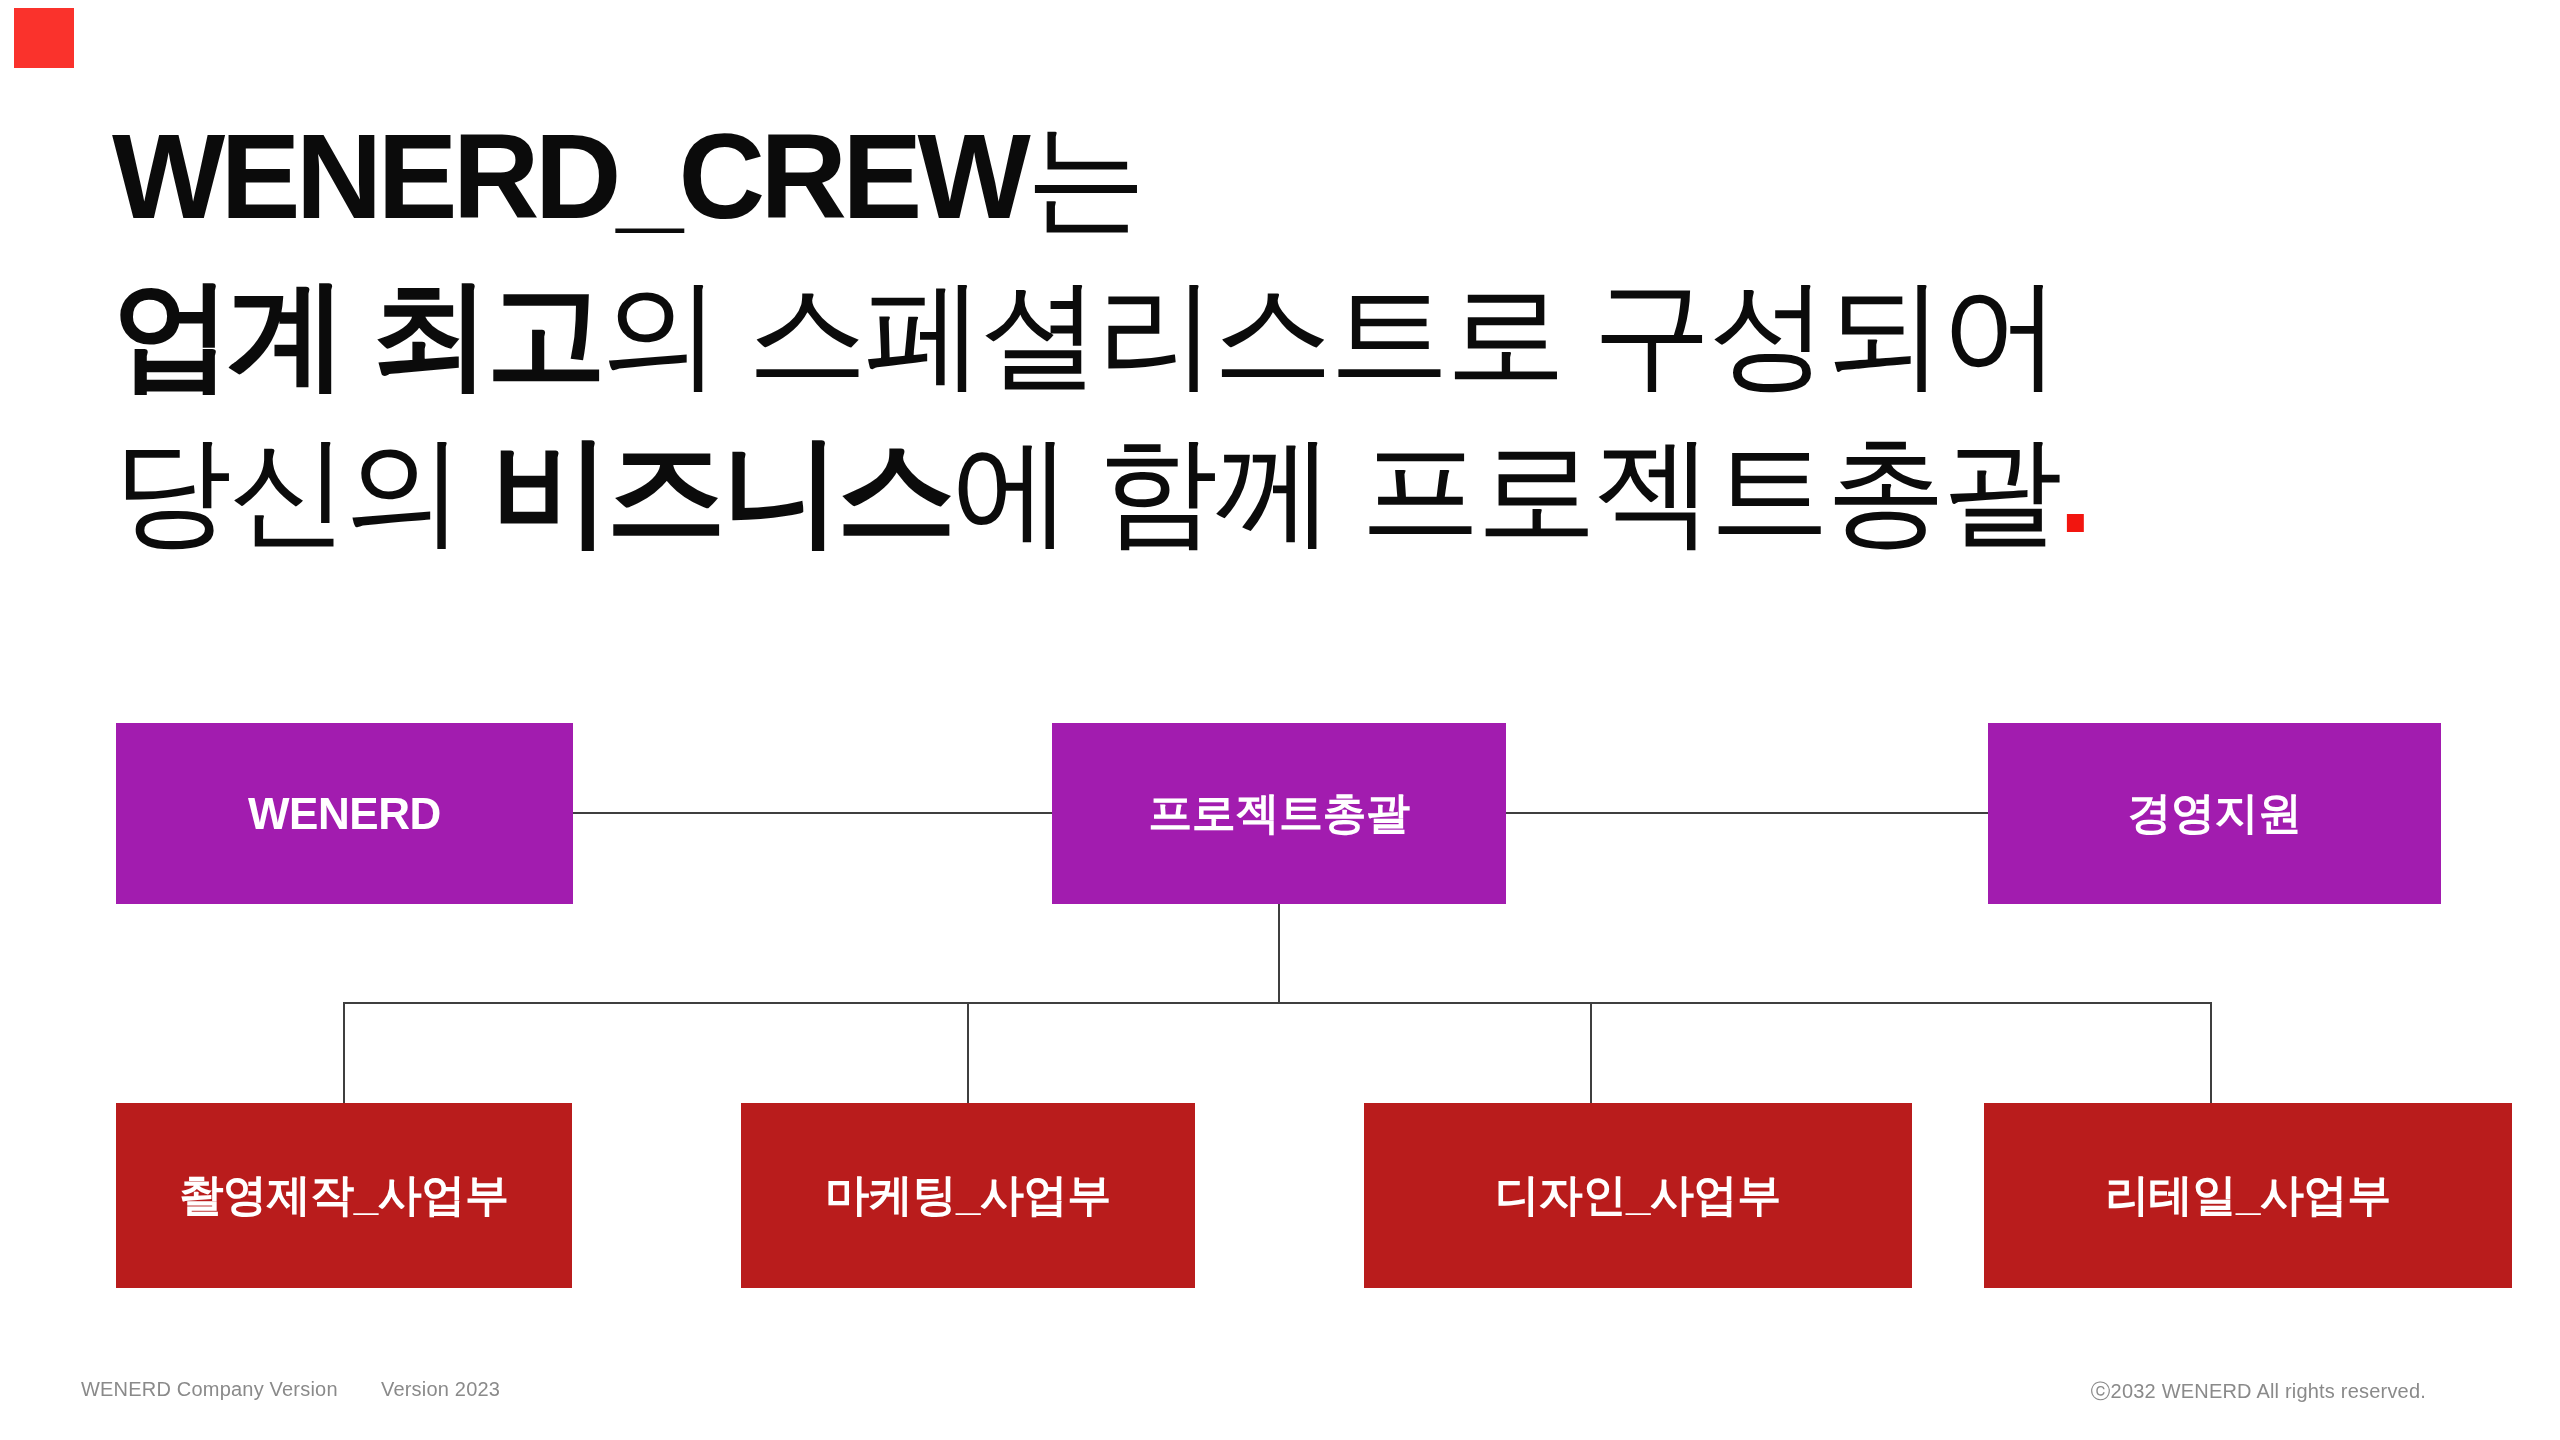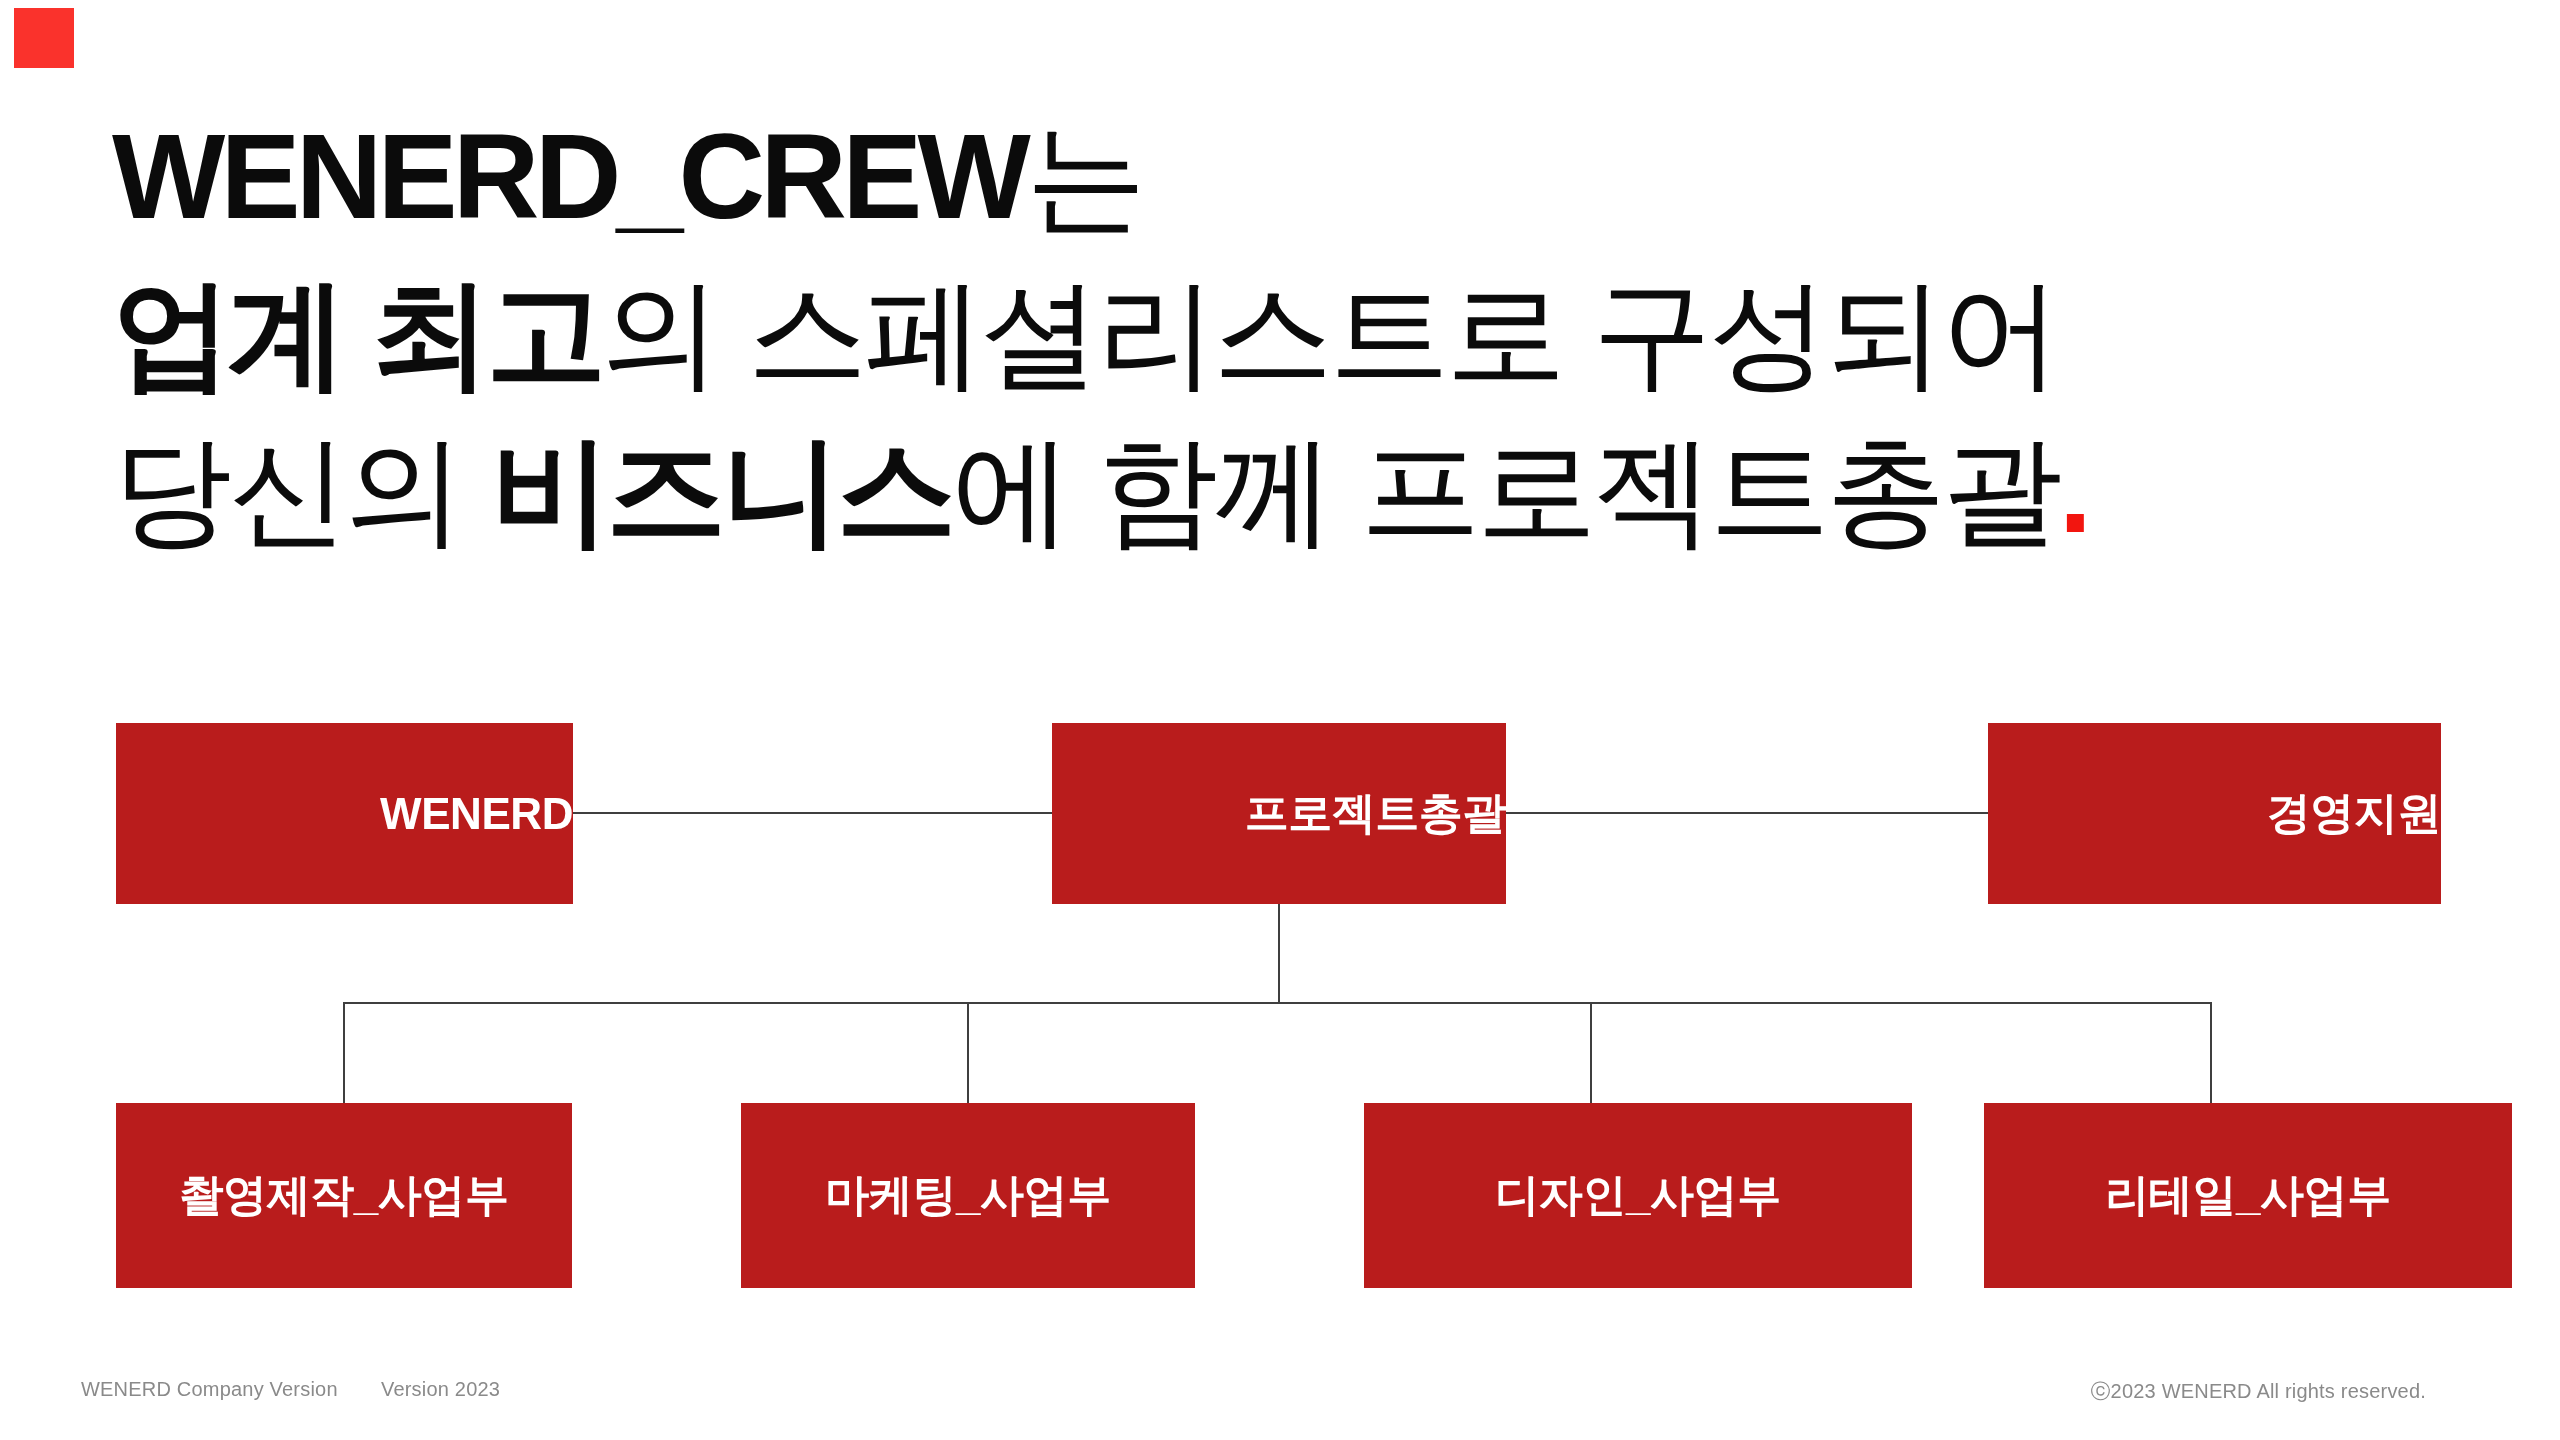--- a/index.html
+++ b/index.html
@@ -41,21 +41,21 @@
   
   .org-box {
     position: absolute;
     display: flex; align-items: center; justify-content: center;
     color: #ffffff;
     font-size: 44px;
     font-weight: 700;
     letter-spacing: -0.01em;
     text-align: center;
   }
-  .org-box.red { background: #b91c1c; justify-content: flex-end; }
+  .org-box.red { background: #a21caf; }
   .org-box.black { background: #b91c1c; }
   .box-wenerd      { left: 116px;  top: 723px; width: 457px; height: 181px; }
   .box-project     { left: 1052px; top: 723px; width: 454px; height: 181px; }
   .box-management  { left: 1988px; top: 723px; width: 453px; height: 181px; }
   .box-film        { left: 116px;  top: 1103px; width: 456px; height: 185px; }
   .box-marketing   { left: 741px;  top: 1103px; width: 454px; height: 185px; }
   .box-design      { left: 1364px; top: 1103px; width: 548px; height: 185px; }
   .box-retail      { left: 1984px; top: 1103px; width: 528px; height: 185px; }
   
   .cline { position: absolute; background: #3f3f3f; }
@@ -120,15 +120,15 @@
   </div>
   <div class="org-box black box-design">
     <span>디자인_사업부</span>
   </div>
   <div class="org-box black box-retail">
     <span>리테일_사업부</span>
   </div>
 
   <div class="footer-text footer-doc-title">WENERD Company Version</div>
   <div class="footer-text footer-version">Version 2023</div>
-  <div class="footer-text footer-copyright">ⓒ2023 WENERD All rights reserved.</div>
+  <div class="footer-text footer-copyright">ⓒ2032 WENERD All rights reserved.</div>
 
 </div>
 
 </body></html>

